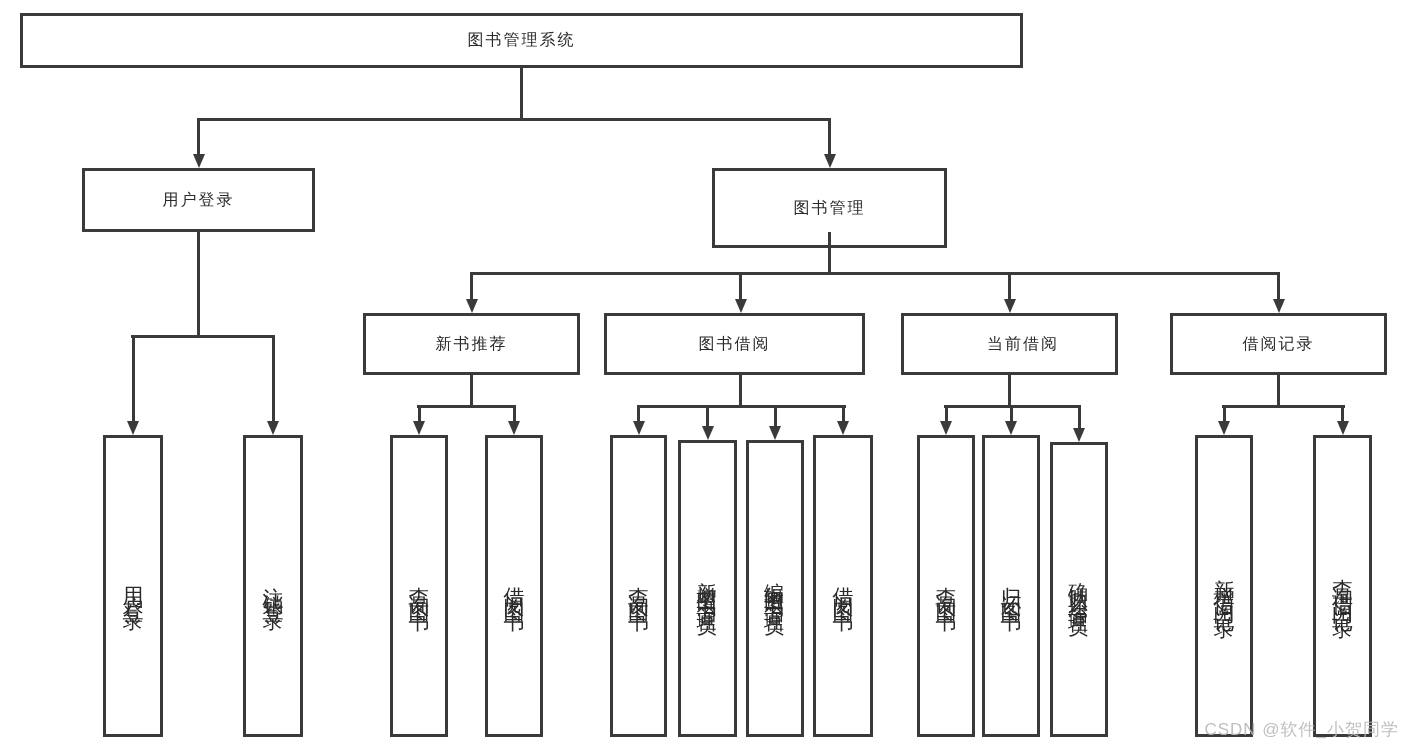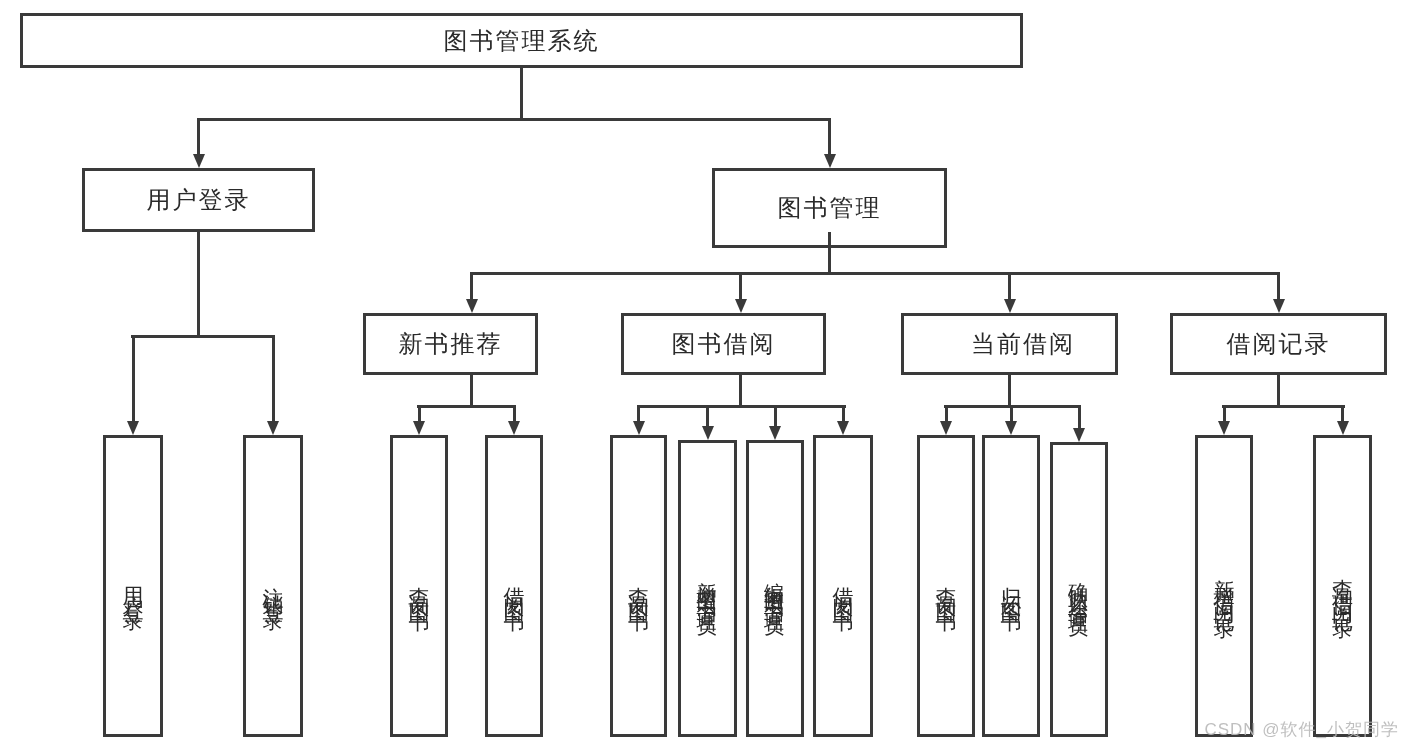--- a/index.html
+++ b/index.html
@@ -9,21 +9,21 @@
   html,body{margin:0;padding:0;background:#ffffff;}
   body{font-family:"Liberation Sans","DejaVu Sans",sans-serif;}
   #canvas{
     position:relative;width:1405px;height:747px;background:#ffffff;overflow:hidden;
   }
   .box{
     position:absolute;box-sizing:border-box;border:3px solid var(--line);
     background:#ffffff;display:flex;align-items:center;justify-content:center;
     color:var(--text);
   }
-  .hbox{font-size:24px;letter-spacing:2px;}
+  .hbox{font-size:16px;letter-spacing:2px;}
   .leaf{
     writing-mode:vertical-rl;text-orientation:mixed;
     font-size:21px;letter-spacing:8px;
   }
   .leaf.long{letter-spacing:5px;font-size:20px;}
   .vline{position:absolute;width:3px;background:var(--line);}
   .hline{position:absolute;height:3px;background:var(--line);}
   .varrow{position:absolute;width:3px;background:var(--line);}
   .varrow::after{
     content:"";position:absolute;left:50%;bottom:-14px;transform:translateX(-50%);
@@ -61,24 +61,24 @@
   <div class="varrow" style="left:131.5px;top:335px;height:86px;"></div>
   <div class="varrow" style="left:271.5px;top:335px;height:86px;"></div>
 
   <div class="vline" style="left:828px;top:232px;height:43px;"></div>
   <div class="hline" style="left:470px;top:272px;width:810px;"></div>
   <div class="varrow" style="left:470px;top:272px;height:27px;"></div>
   <div class="varrow" style="left:739px;top:272px;height:27px;"></div>
   <div class="varrow" style="left:1008px;top:272px;height:27px;"></div>
   <div class="varrow" style="left:1277px;top:272px;height:27px;"></div>
 
-  <div class="box hbox" style="left:363px;top:313px;width:175px;height:62px;">
+  <div class="box hbox" style="left:363px;top:313px;width:217px;height:62px;">
     <span>新书推荐</span>
   </div>
-  <div class="box hbox" style="left:621px;top:313px;width:205px;height:62px;">
+  <div class="box hbox" style="left:604px;top:313px;width:261px;height:62px;">
     <span>图书借阅</span>
   </div>
   <div class="box hbox" style="left:901px;top:313px;width:217px;height:62px;padding-left:27px;">
     <span>当前借阅</span>
   </div>
   <div class="box hbox" style="left:1170px;top:313px;width:217px;height:62px;">
     <span>借阅记录</span>
   </div>
 
   <div class="vline" style="left:470px;top:375px;height:33px;"></div>

